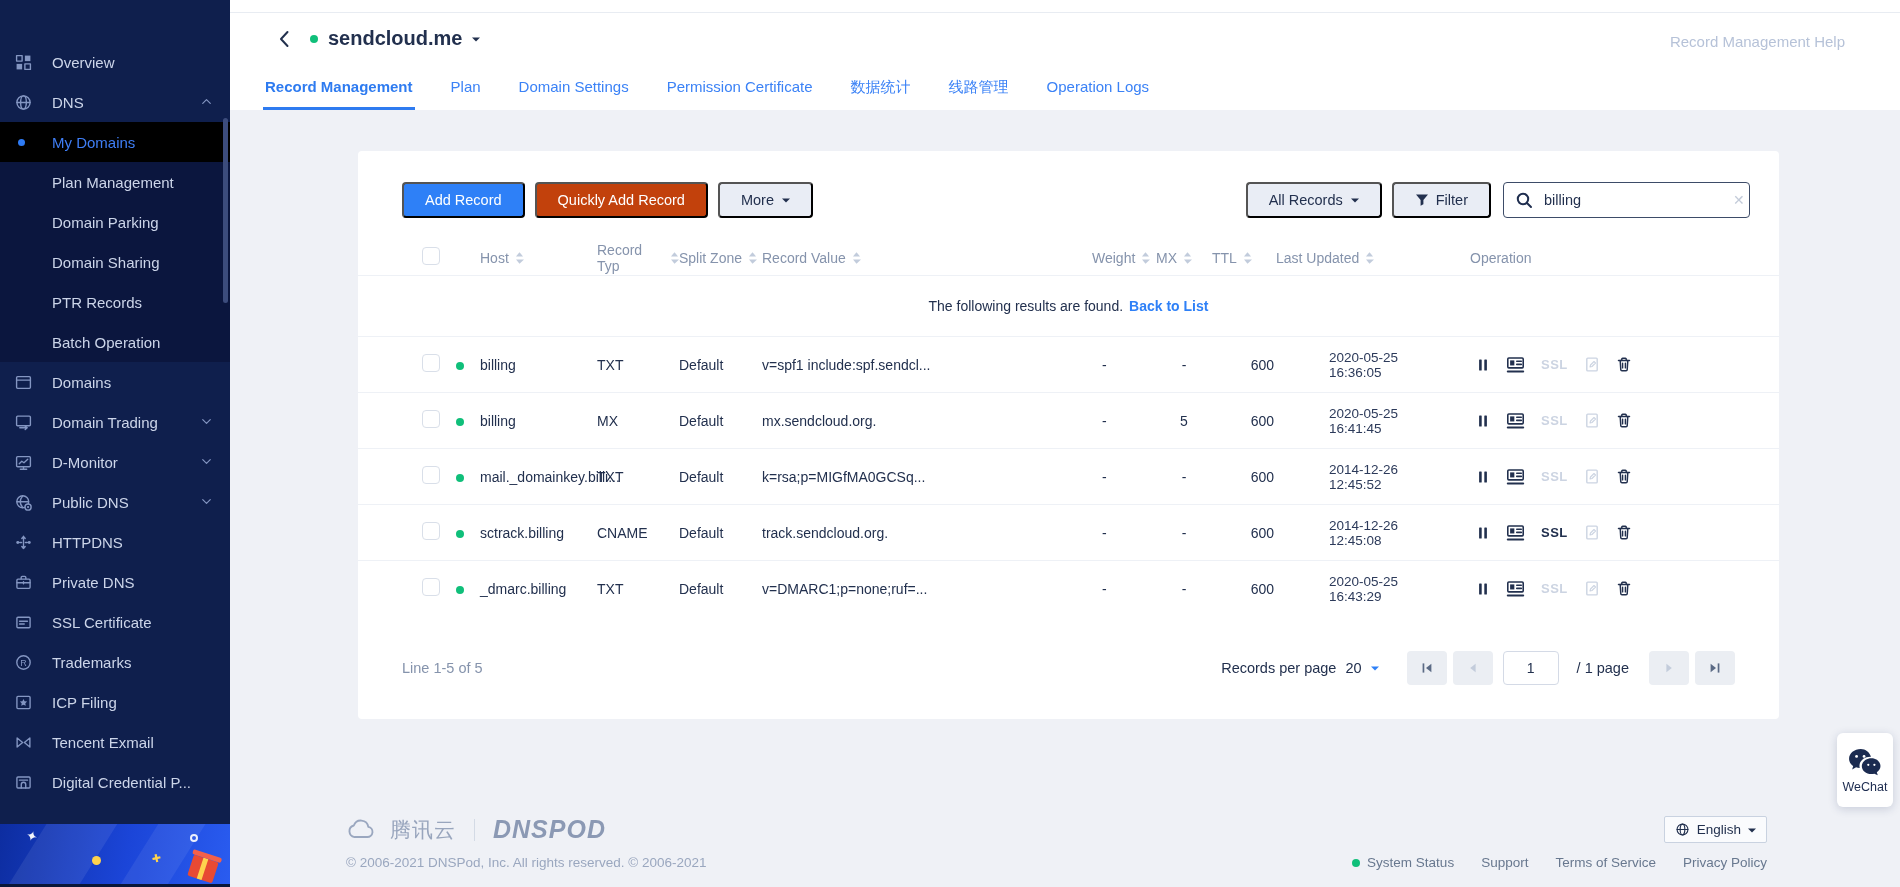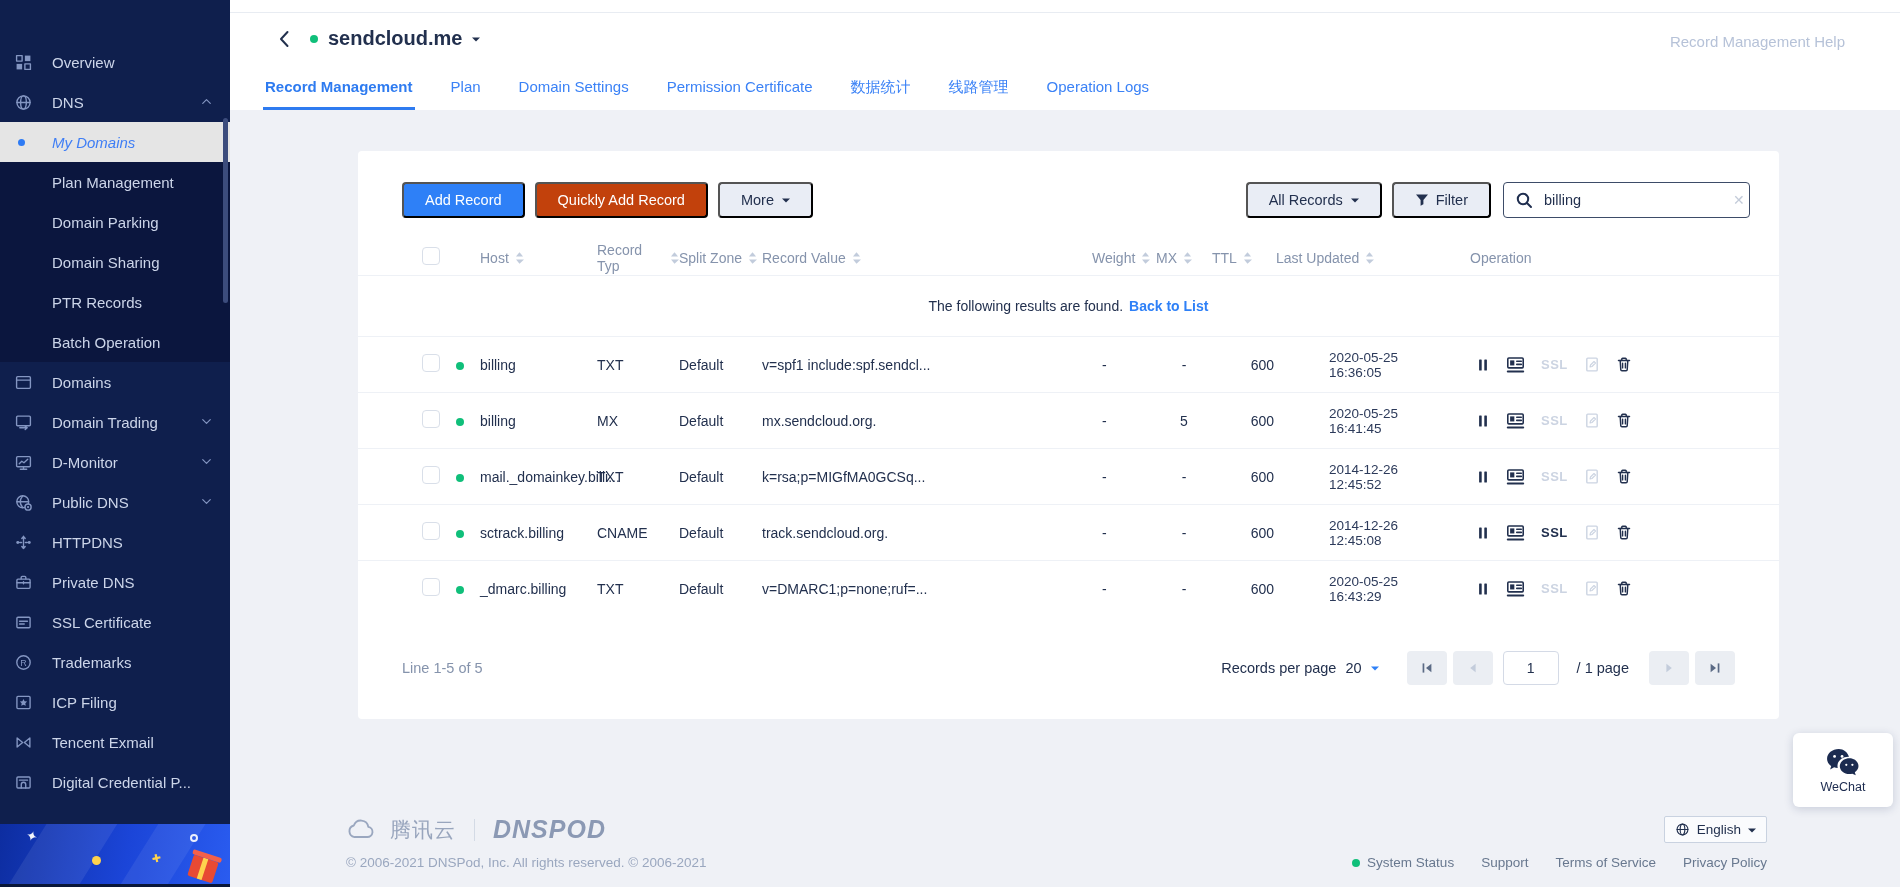--- a/index.html
+++ b/index.html
@@ -9,21 +9,21 @@
 
   
   .sidebar { position:absolute; left:0; top:0; width:230px; height:887px; background:#0f1f4d; z-index:6; }
   .sb-scrollbar { position:absolute; right:2px; top:118px; width:5px; height:185px; background:#3c4c7c; border-radius:3px; }
   .sb-menu { padding-top:42px; }
   .sb-item { position:relative; height:40px; display:flex; align-items:center; color:#ccd5e9; font-size:15px; cursor:pointer; }
   .sb-item .ic { width:19px; height:17px; margin-left:15px; display:flex; align-items:center; color:#8496c2; flex:none; }
   .sb-item .lbl { margin-left:18px; white-space:nowrap; }
   .sb-item.sb-sub { background:#0b163e; }
   .sb-item.sb-sub .lbl { margin-left:52px; }
-  .sb-item.sb-sub.active { background:#e5e5e5; color:#3f7ef5;font-style:italic; }
+  .sb-item.sb-sub.active { background:#000000; color:#3f7ef5; }
   .adot { position:absolute; left:18px; top:16.5px; width:7px; height:7px; border-radius:50%; background:#2e7bf4; }
   .sb-chev { position:absolute; right:16px; top:12px; color:#8496c2; }
   .sb-banner { position:absolute; left:0; bottom:3px; width:230px; height:60px; overflow:hidden;
                background:linear-gradient(100deg,#0d2da0 0%,#1b45d8 55%,#2a5cf0 100%); }
   .sb-banner .streak1 { position:absolute; left:30px; top:-30px; width:60px; height:130px; background:rgba(255,255,255,.08); transform:rotate(32deg); }
   .sb-banner .streak2 { position:absolute; left:140px; top:-30px; width:40px; height:130px; background:rgba(255,255,255,.07); transform:rotate(32deg); }
   .sb-banner .plus1 { position:absolute; left:26px; top:4px; color:#fff; font-size:14px; transform:rotate(18deg); opacity:.95; }
   .sb-banner .plus2 { position:absolute; left:152px; top:28px; color:#ffd34d; font-size:11px; transform:rotate(-12deg); }
   .sb-banner .dotY { position:absolute; left:92px; top:32px; width:9px; height:9px; border-radius:50%; background:#ffd34d; }
   .sb-banner .ring { position:absolute; left:190px; top:10px; width:8px; height:8px; border:2px solid rgba(255,255,255,.9); border-radius:50%; }
@@ -101,21 +101,21 @@
   .brand-div { width:1px; height:22px; background:#d3dae5; margin:0 6px; }
   .brand-en { font-size:25px; font-weight:800; font-style:italic; color:#8b99b4; letter-spacing:1px; }
   .lang-btn { margin-left:auto; height:27px; border:1px solid #c9d2e0; border-radius:2px; background:#fafbfd; display:flex; align-items:center; gap:7px; padding:0 10px; font-size:13.5px; color:#22304e; cursor:pointer; }
   .f-row2 { display:flex; align-items:center; margin-top:11px; }
   .copyright { font-size:13.5px; color:#9aa7bf; }
   .f-links { margin-left:auto; display:flex; align-items:center; gap:27px; }
   .f-link { font-size:13.5px; color:#68788f; display:flex; align-items:center; gap:7px; cursor:pointer; }
   .f-link .gdot { width:8px; height:8px; margin:0; }
 
   
-  .wechat { position:absolute; right:7px; top:733px; width:100px; height:74px; background:#fff; border-radius:6px;
+  .wechat { position:absolute; right:7px; top:733px; width:56px; height:74px; background:#fff; border-radius:6px;
             box-shadow:0 2px 10px rgba(20,40,90,.18); display:flex; flex-direction:column; align-items:center; justify-content:center; gap:3px; z-index:10; cursor:pointer; }
   .wechat .lbl { font-size:12.5px; color:#1c2b4f; }
   svg { display:block; }
 </style>
 </head>
 <body>
 
 <div class="app">
 
   <aside class="sidebar">

